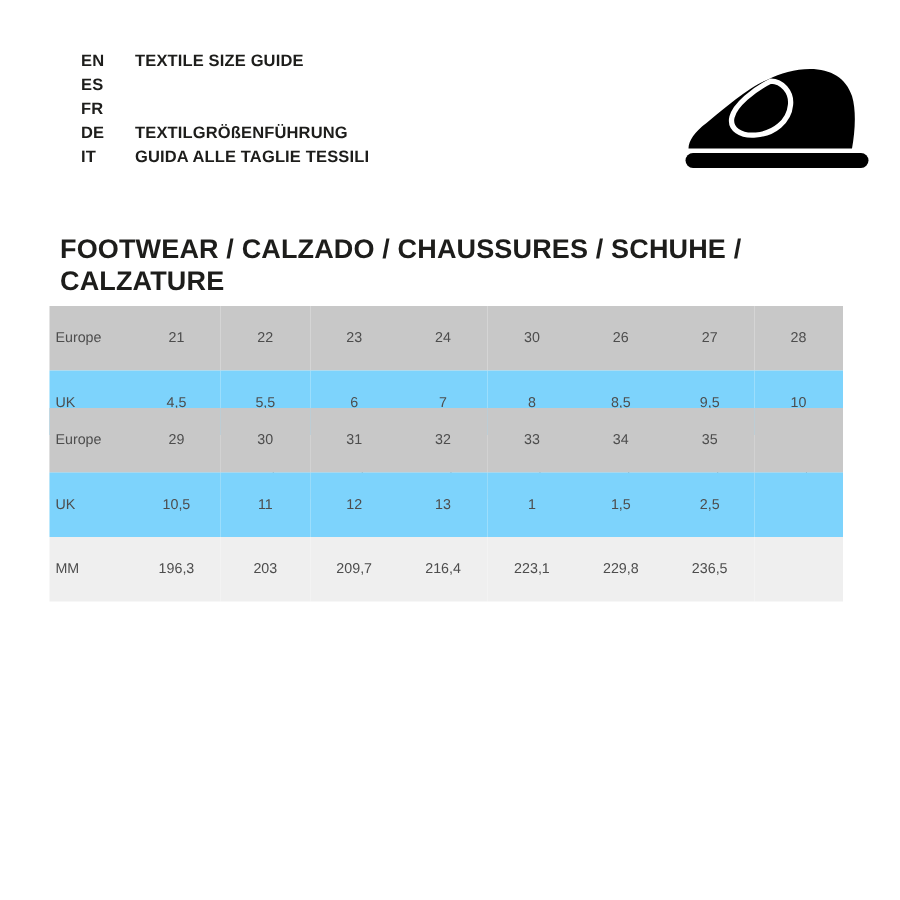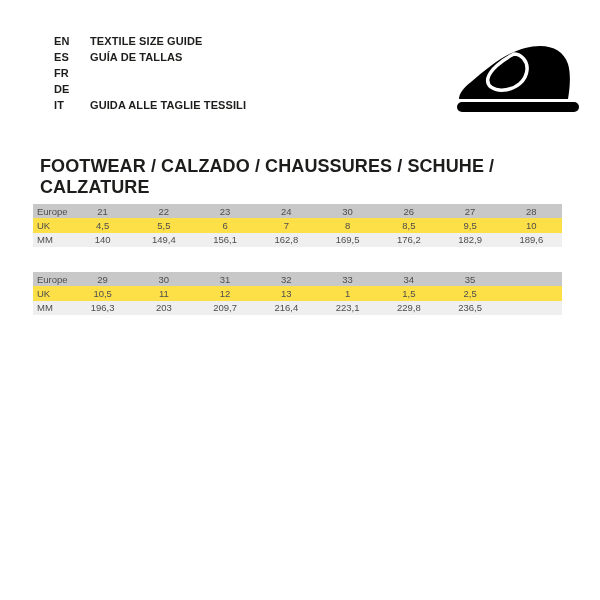--- a/index.html
+++ b/index.html
@@ -72,53 +72,53 @@
   table.size-table {
     border-collapse: collapse;
     border-spacing: 0;
     width: 529px;
     table-layout: fixed;
     font-size: 9.5px;
     color: var(--table-text, #4d4d4d);
   }
   table.size-table tr { height: 14.3px; }
   table.size-table td {
-    padding: 0;
+    padding: 16px;
     text-align: center;
     vertical-align: middle;
     white-space: nowrap;
   }
   table.size-table td.lbl {
     width: 35px;
     text-align: left;
     padding-left: 4px;
   }
   table.size-table tr.r0 { background: var(--header-row-bg, #c8c8c8); }
-  table.size-table tr.r1 { background: #fde047; }
+  table.size-table tr.r1 { background: #7dd3fc; }
   table.size-table tr.r2 { background: var(--alt-row-bg, #efefef); }
 </style>
 </head>
 <body>
 
 <div class="canvas">
 
   <div class="lang-list">
     <div class="lang-row">
       <span class="lang-code">EN</span>
       <span class="lang-label">TEXTILE SIZE GUIDE</span>
     </div>
     <div class="lang-row">
       <span class="lang-code">ES</span>
-      <span class="lang-label">GUÍA DE TALLAS</span>
     </div>
     <div class="lang-row">
       <span class="lang-code">FR</span>
     </div>
     <div class="lang-row">
       <span class="lang-code">DE</span>
+      <span class="lang-label">TEXTILGRÖßENFÜHRUNG</span>
     </div>
     <div class="lang-row">
       <span class="lang-code">IT</span>
       <span class="lang-label">GUIDA ALLE TAGLIE TESSILI</span>
     </div>
   </div>
 
   <div class="shoe-icon">
     <svg width="124" height="70" viewBox="0 0 124 70" xmlns="http://www.w3.org/2000/svg">
 

